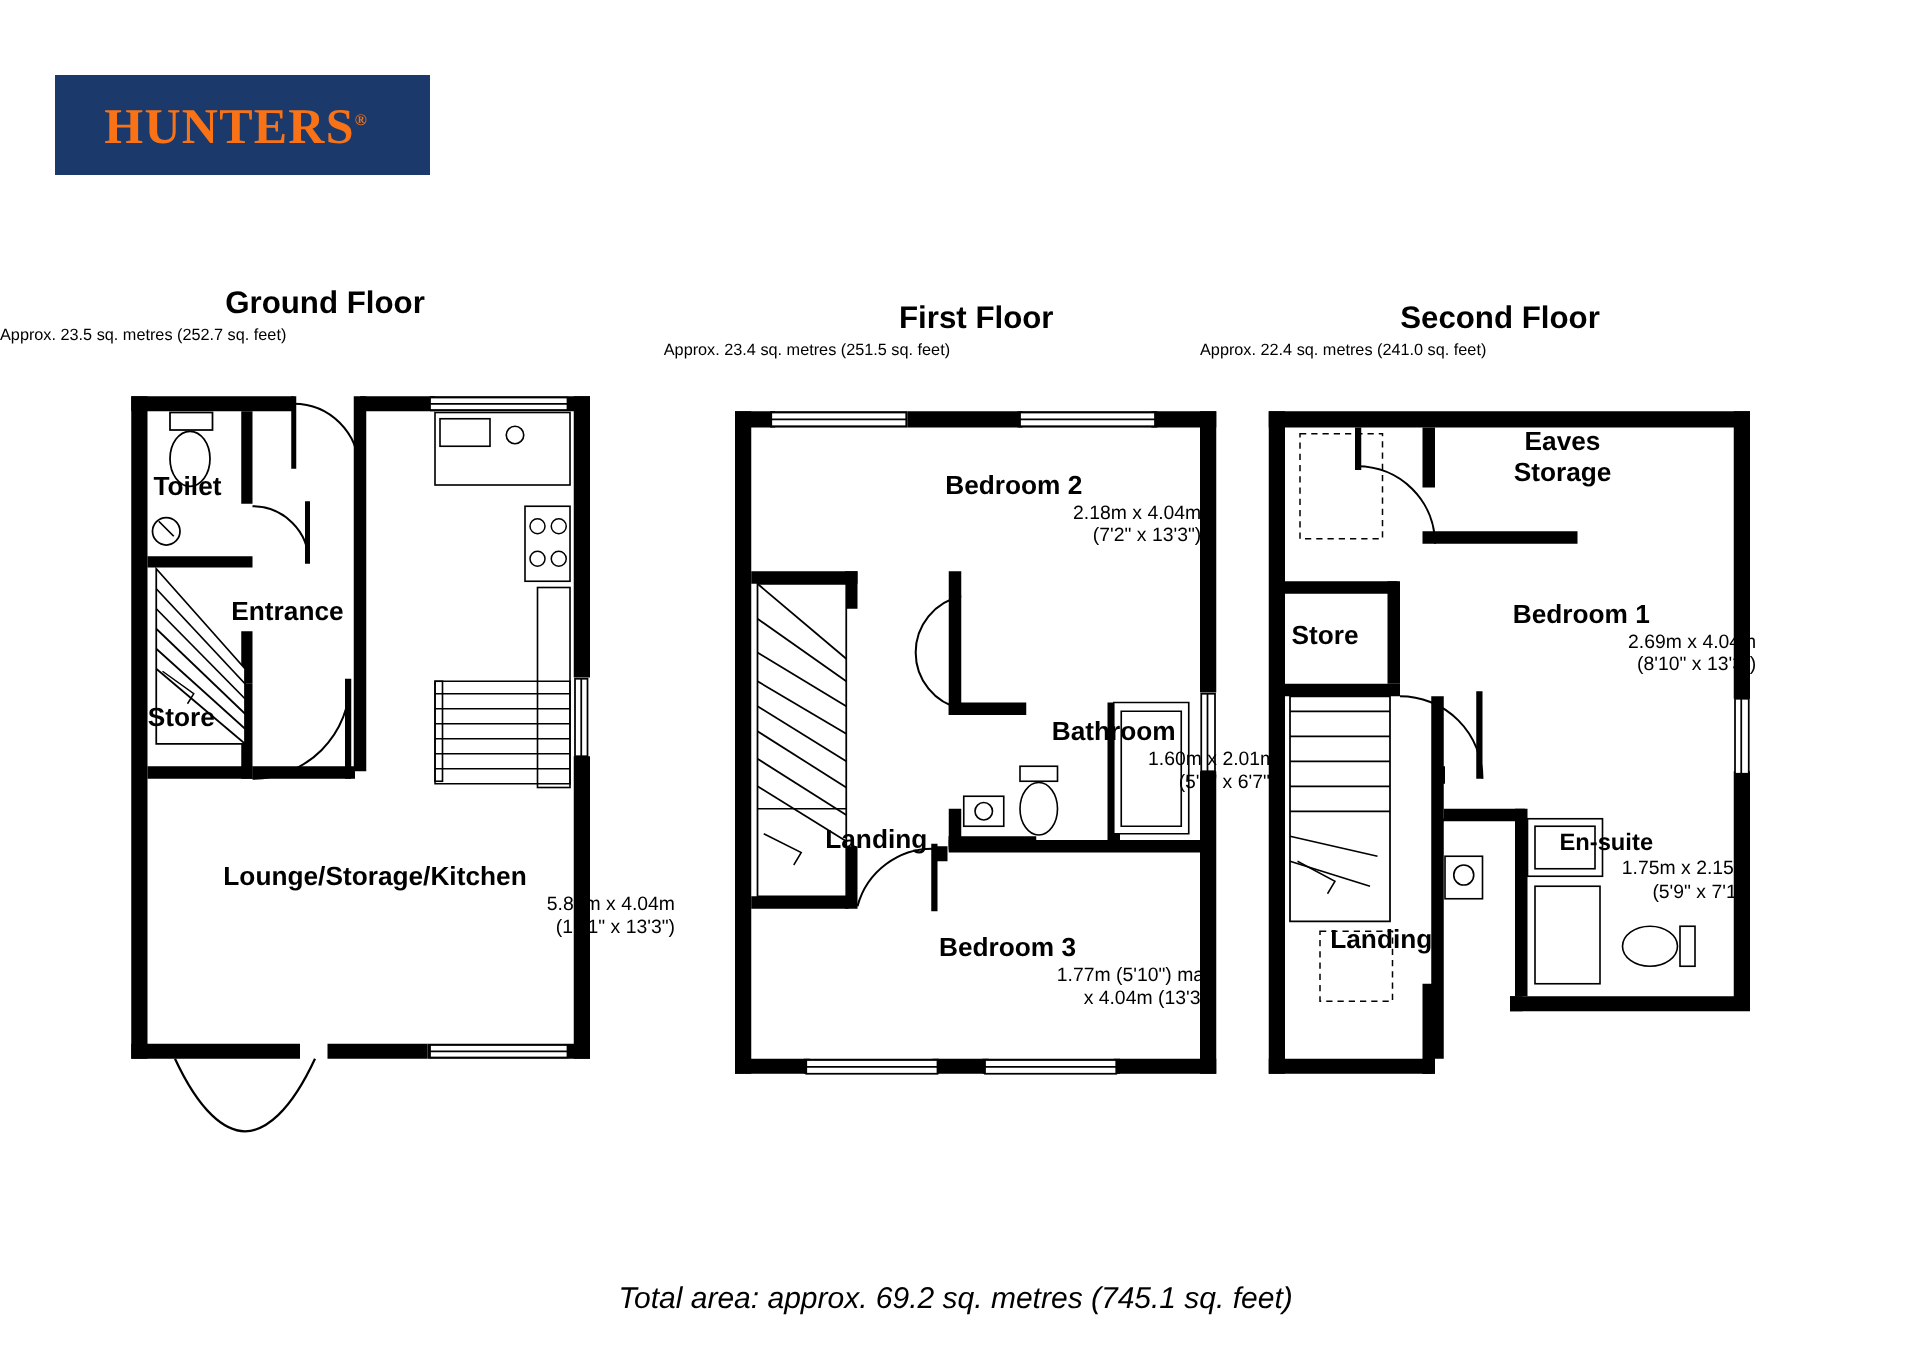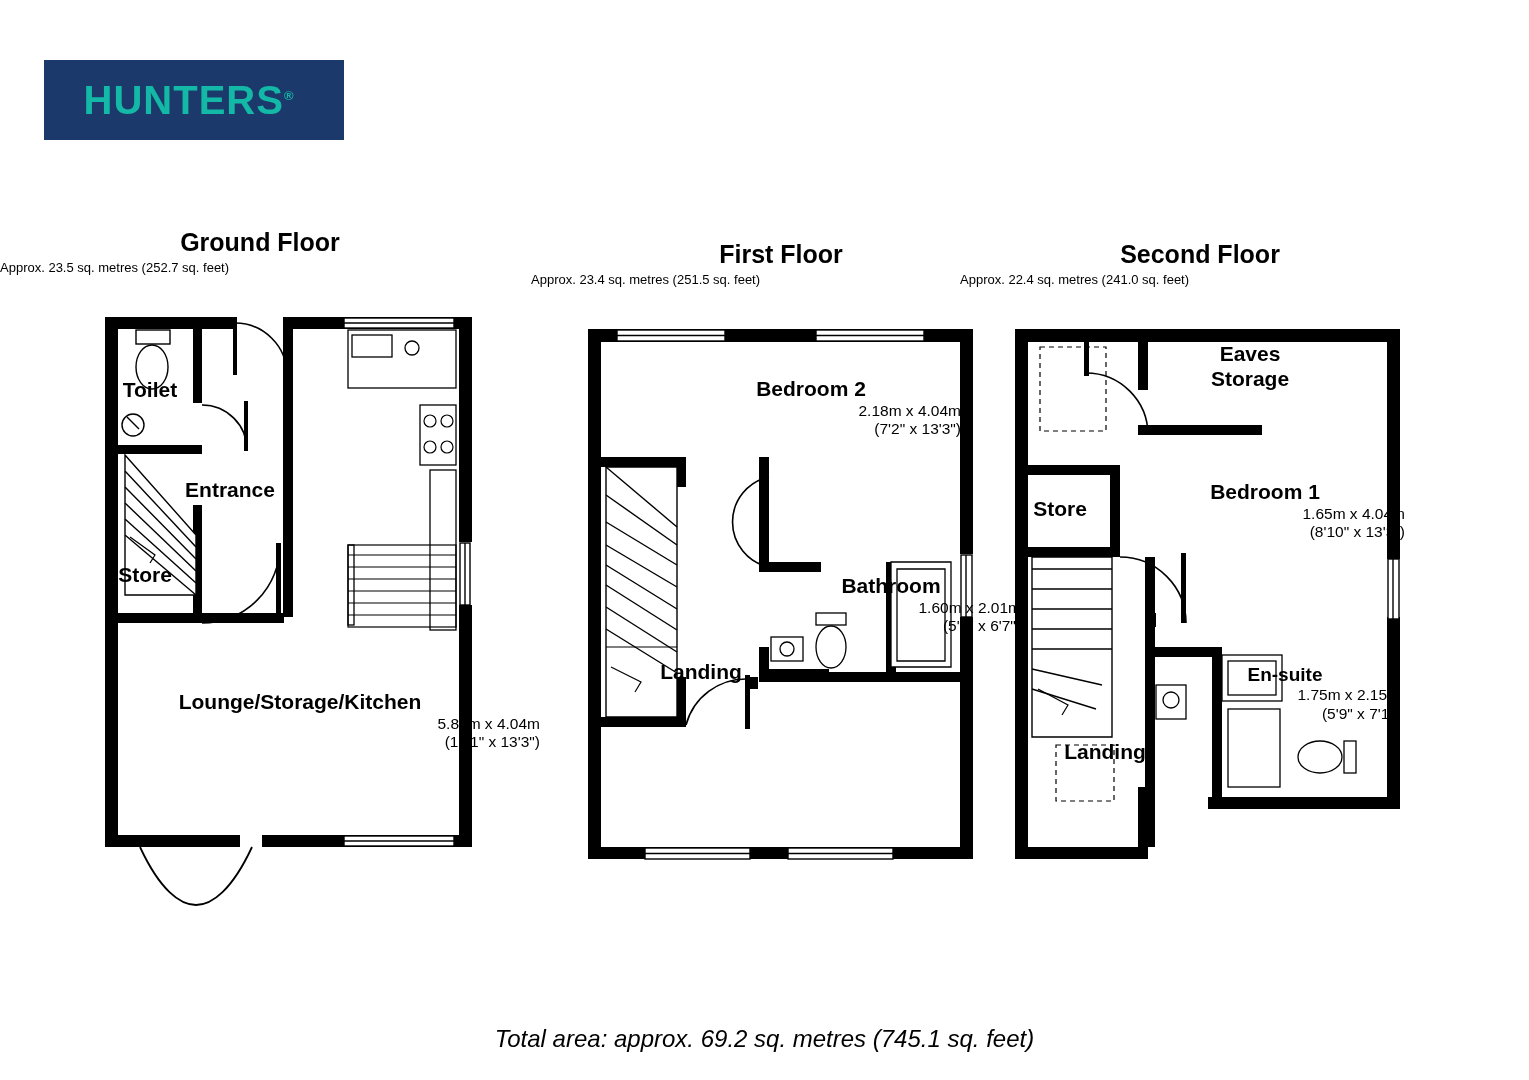--- a/index.html
+++ b/index.html
@@ -20,22 +20,22 @@
     left: 44px;
     top: 60px;
     width: 300px;
     height: 80px;
     background: #1b3a6b;
     display: flex;
     align-items: center;
     justify-content: center;
   }
   #logo .logo-text {
-    color: #14b8a6;
-    font-family: Liberation Sans, sans-serif;
+    color: #f97316;
+    font-family: Liberation Serif, serif;
     font-weight: bold;
     font-size: 40px;
     letter-spacing: 1px;
     position: relative;
     padding-right: 10px;
   }
   #logo .logo-text .reg {
     font-size: 13px;
     vertical-align: super;
   }
@@ -326,20 +326,25 @@
     <span class="dim">(7'2" x 13'3")</span>
   </div>
   <div class="label" style="left:230px; top:562px; width:260px;">
     <span class="nm">Bathroom</span>
     <span class="dim">1.60m x 2.01m</span>
     <span class="dim">(5'3" x 6'7")</span>
   </div>
   <div class="label" style="left:40px; top:648px; width:260px;">
     <span class="nm">Landing</span>
   </div>
+  <div class="label" style="left:110px; top:735px; width:330px;">
+    <span class="nm">Bedroom 3</span>
+    <span class="dim">1.77m (5'10") max</span>
+    <span class="dim">x 4.04m (13'3")</span>
+  </div>
 </div>
 
 <div class="floor" id="floor-second" style="left:960px; width:569px;margin-top:12px;">
   <div class="floor-title" style="width:480px;">Second Floor</div>
   <div class="floor-sub" style="width:480px;">Approx. 22.4 sq. metres (241.0 sq. feet)</div>
 
   <svg class="plan" width="500" height="620" viewBox="0 0 500 620">
     <g fill="#000000">
 
       <rect x="55" y="12" width="385" height="13"></rect>
@@ -421,21 +426,21 @@
 
   <div class="label" style="left:190px; top:330px; width:200px;">
     <span class="nm">Eaves</span>
     <span class="nm">Storage</span>
   </div>
   <div class="label" style="left:10px; top:485px; width:180px;">
     <span class="nm">Store</span>
   </div>
   <div class="label" style="left:165px; top:468px; width:280px;">
     <span class="nm">Bedroom 1</span>
-    <span class="dim">1.65m x 4.04m</span>
+    <span class="dim">2.69m x 4.04m</span>
     <span class="dim">(8'10" x 13'3")</span>
   </div>
   <div class="label small" style="left:210px; top:652px; width:230px;">
     <span class="nm">En-suite</span>
     <span class="dim">1.75m x 2.15m</span>
     <span class="dim">(5'9" x 7'1")</span>
   </div>
   <div class="label" style="left:35px; top:728px; width:220px;">
     <span class="nm">Landing</span>
   </div>

